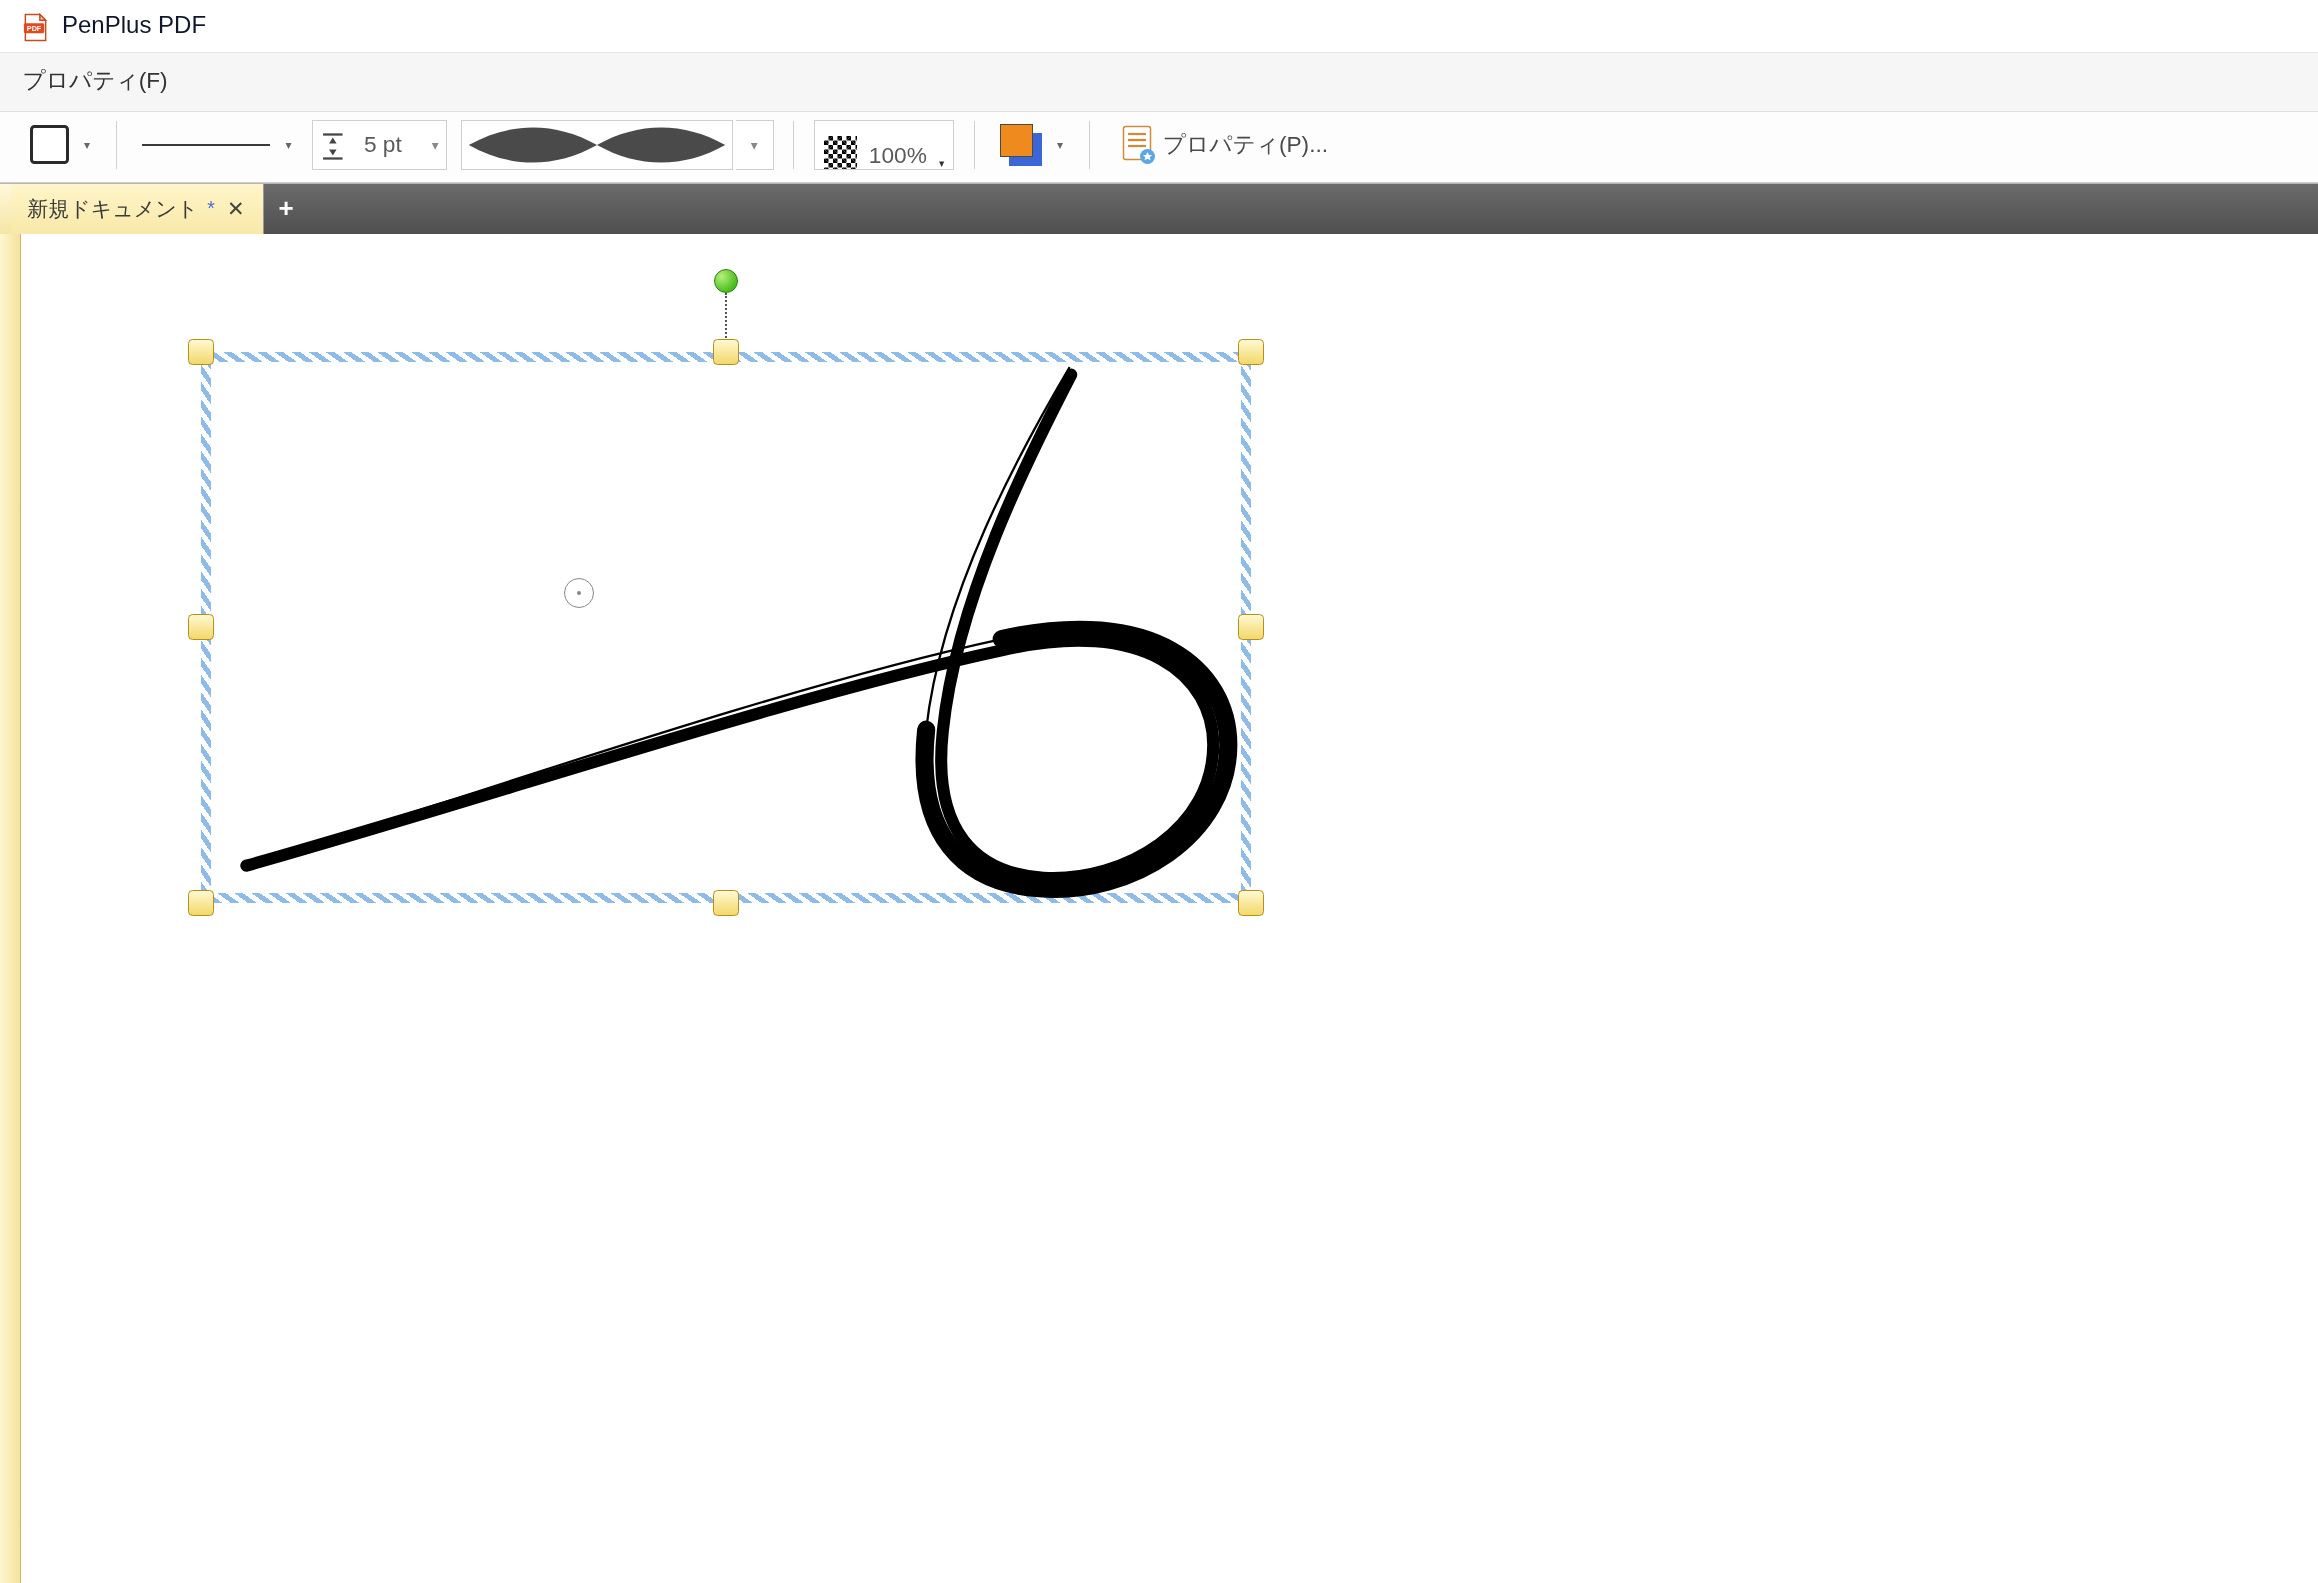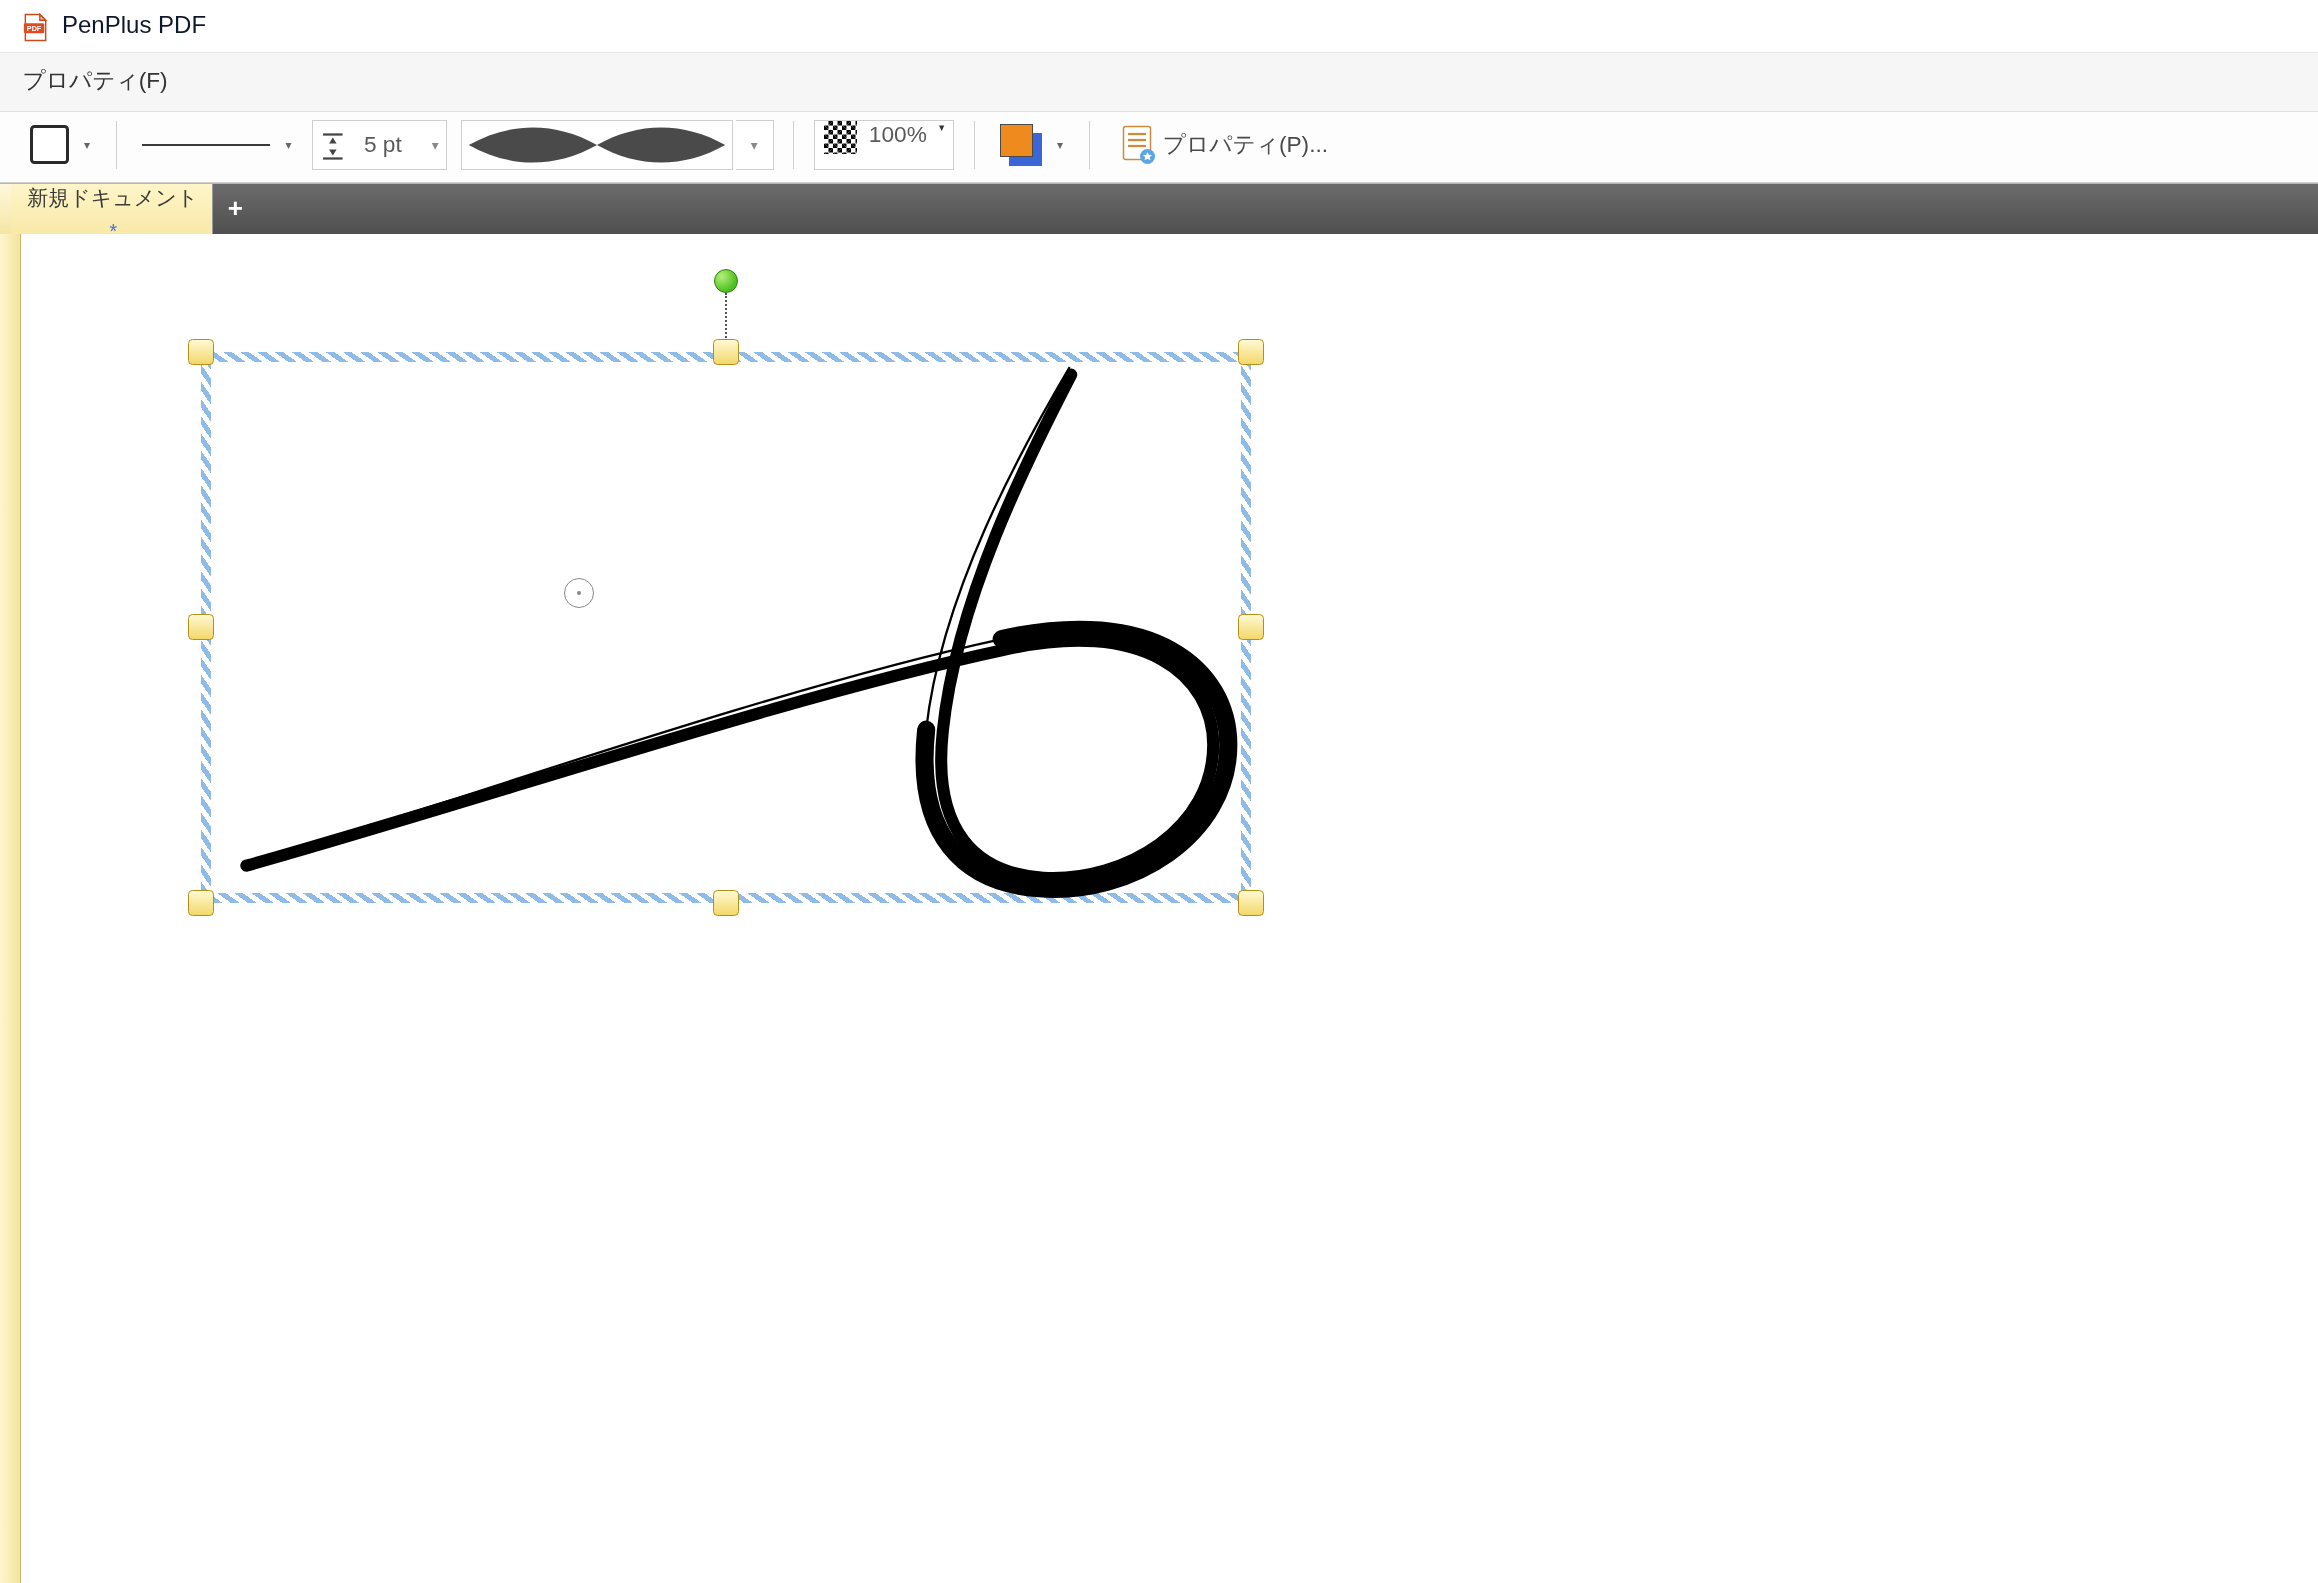--- a/index.html
+++ b/index.html
@@ -132,21 +132,21 @@
   display: flex; align-items: center; justify-content: center;
   color: #888; font-size: 13.6px;
   cursor: pointer;
 }
 
 
 .opacity-box {
   height: 50px;
   border: 0.8px solid #cfcfcf;
   background: #fff;
-  display: flex; align-items: flex-start; gap: 7.6px;
+  display: flex; align-items: flex-end; gap: 7.6px;
   padding: 0 9px;
   cursor: pointer;
 }
 .checker {
   width: 33px; height: 33px;
   background-image:
     linear-gradient(45deg, #000 25%, transparent 25%),
     linear-gradient(-45deg, #000 25%, transparent 25%),
     linear-gradient(45deg, transparent 75%, #000 75%),
     linear-gradient(-45deg, transparent 75%, #000 75%);
@@ -192,21 +192,20 @@
   border-top: 0.8px solid #b5b5b5;
 }
 .tabstrip .left-pad { width: 10.6px; background: linear-gradient(#fff8dc, #f5e6a5); }
 .tab {
   display: flex; align-items: center; gap: 7.6px;
   padding: 0 13.6px 0 16.6px;
   background: linear-gradient(#fff5c9, #f8e9a8);
   border-right: 0.8px solid #999;
   position: relative;
   cursor: pointer;
-  flex-direction: column;
 }
 .tab .tab-label { font-size: 21px; color: #3a3a3a; }
 .tab .dirty { color: #4a6fd3; font-size: 19.6px; margin-left: 1.5px; }
 .tab .close { font-size: 21px; color: #444; padding: 0 4.5px; cursor: pointer; }
 .newtab {
   width: 45px;
   display: flex; align-items: center; justify-content: center;
   color: #fff; font-size: 26px; font-weight: bold;
   cursor: pointer;
 }

